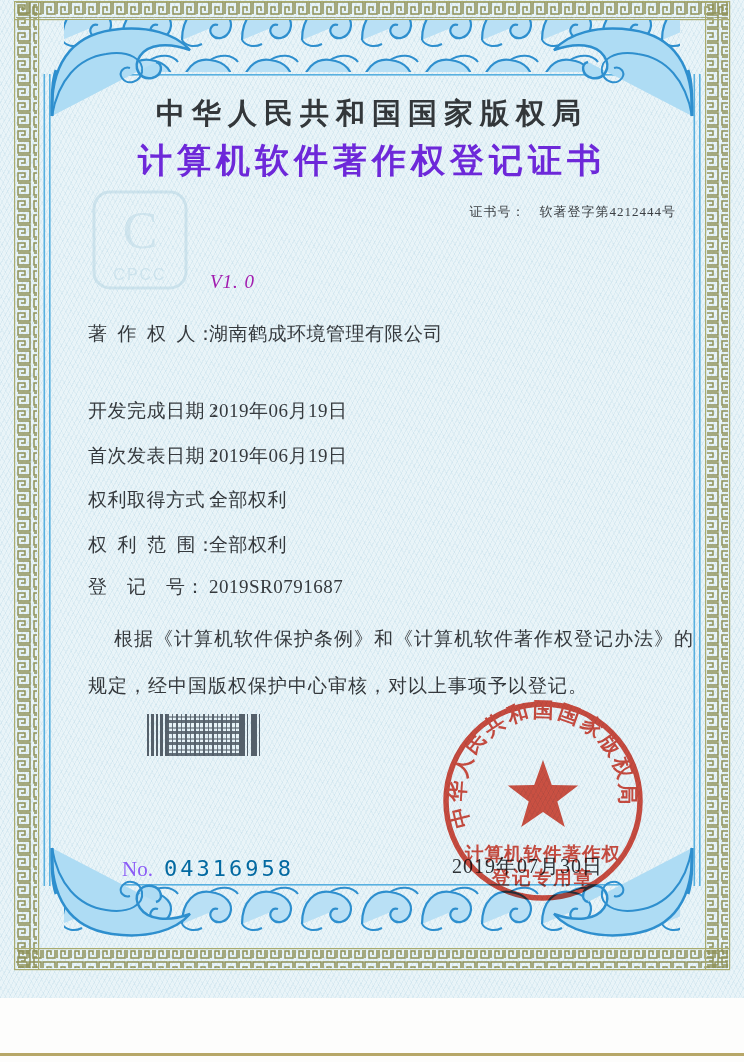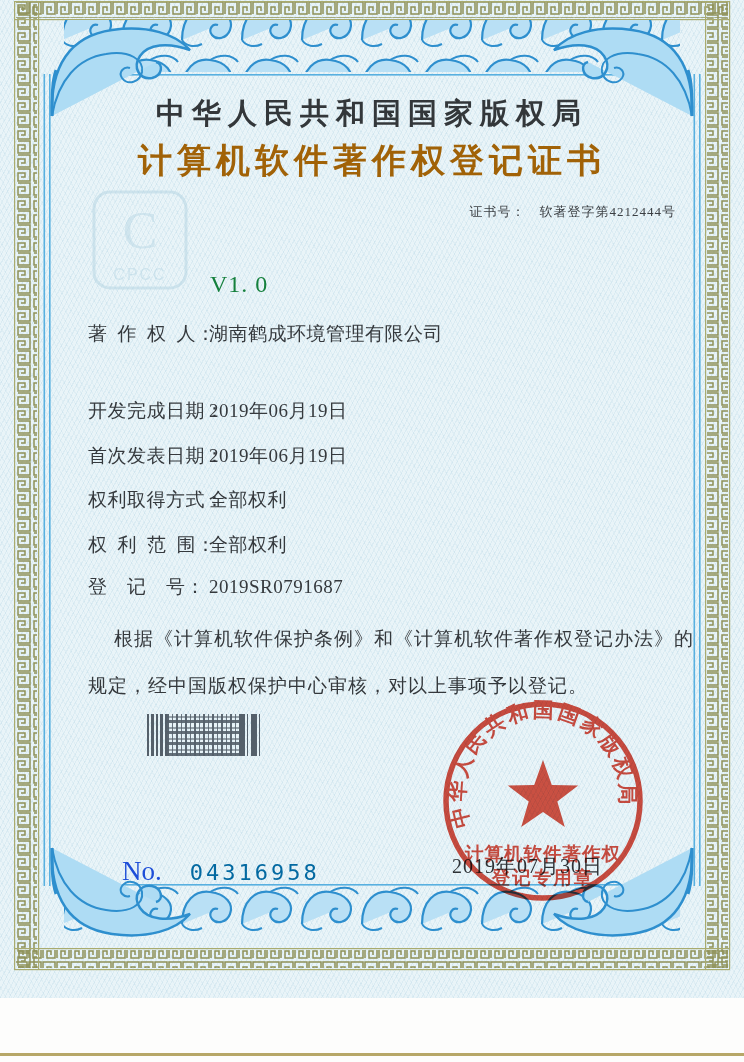--- a/index.html
+++ b/index.html
@@ -7,43 +7,43 @@
   .page{position:relative;width:744px;height:1062px;background:#ffffff;overflow:hidden;}
   .paper{position:absolute;left:0;top:0;width:744px;height:998px;
     background-color:#e9f4f8;
     background-image:
       repeating-linear-gradient(118deg, rgba(90,160,195,.10) 0 1px, rgba(255,255,255,0) 1px 4px),
       repeating-linear-gradient(62deg, rgba(90,160,195,.07) 0 1px, rgba(255,255,255,0) 1px 5px);}
   .frame{position:absolute;left:0;top:0;pointer-events:none;}
   .authority{position:absolute;left:0;top:94px;width:744px;text-align:center;
     font-size:29px;font-weight:600;letter-spacing:7px;color:#33373a;}
   .cert-title{position:absolute;left:0;top:138px;width:744px;text-align:center;
-    font-size:34px;font-weight:700;letter-spacing:5px;color:#a16207;}
+    font-size:34px;font-weight:700;letter-spacing:5px;color:#6d28d9;}
   .cert-no{position:absolute;top:203px;right:68px;font-size:13px;letter-spacing:1px;color:#3a3e42;}
   .cert-no .lbl{margin-right:14px;}
   .row{position:absolute;left:88px;font-size:19px;color:#35393d;letter-spacing:.5px;white-space:nowrap;}
   .row .lbl{display:inline-block;width:121px;white-space:nowrap;}
   .row .val{margin-left:0;}
-  .subline{position:absolute;left:210px;font-size:24px;color:#15803d;letter-spacing:1px;}
+  .subline{position:absolute;left:210px;font-size:19px;color:#a21caf;letter-spacing:1px;font-style:italic;}
   .stmt{position:absolute;left:88px;width:610px;font-size:19px;color:#34383c;letter-spacing:1px;white-space:nowrap;}
   .stmt.l1{text-indent:26px;}
   .barcode{position:absolute;left:147px;top:714px;width:116px;height:42px;display:flex;opacity:.92;}
   .bc-left{width:20px;height:100%;
     background:repeating-linear-gradient(90deg,#49545f 0 2px,rgba(0,0,0,0) 2px 4px,#49545f 4px 7px,rgba(0,0,0,0) 7px 9px);}
   .bc-mid{flex:1;height:100%;
     background-image:
       repeating-linear-gradient(90deg, rgba(73,84,95,.95) 0 2px, rgba(0,0,0,0) 2px 5px, rgba(73,84,95,.85) 5px 6px, rgba(0,0,0,0) 6px 9px),
       repeating-linear-gradient(0deg, rgba(73,84,95,.9) 0 3px, rgba(0,0,0,0) 3px 5px, rgba(73,84,95,.55) 5px 7px, rgba(0,0,0,0) 7px 11px);}
   .bc-right{width:24px;height:100%;
     background:repeating-linear-gradient(90deg,#49545f 0 6px,rgba(0,0,0,0) 6px 8px,#49545f 8px 9px,rgba(0,0,0,0) 9px 12px);}
   .seal{position:absolute;left:436px;top:694px;width:214px;height:214px;z-index:3;
     mix-blend-mode:multiply;opacity:.9;}
   .seal-date{position:absolute;left:452px;top:853px;z-index:2;font-size:20px;letter-spacing:1px;color:#2e3236;}
   .serial{position:absolute;left:122px;top:856px;z-index:2;white-space:nowrap;}
-  .serial .pfx{font-size:27px;color:#1d4ed8;margin-right:28px;}
+  .serial .pfx{font-size:21px;color:#8b5cf6;margin-right:11px;}
   .serial .num{font-size:22px;color:#0369a1;letter-spacing:3px;font-family:"DejaVu Sans Mono","Liberation Mono",monospace;}
   .watermark{position:absolute;left:90px;top:188px;opacity:.55;}
   .scan-white{position:absolute;left:0;top:998px;width:744px;height:64px;background:#fdfdfc;}
   .scan-line{position:absolute;left:0;top:1053px;width:744px;height:3px;background:#b7a768;}
 </style>
 </head>
 <body>
 
 <div class="page">
   <div class="paper"></div>

